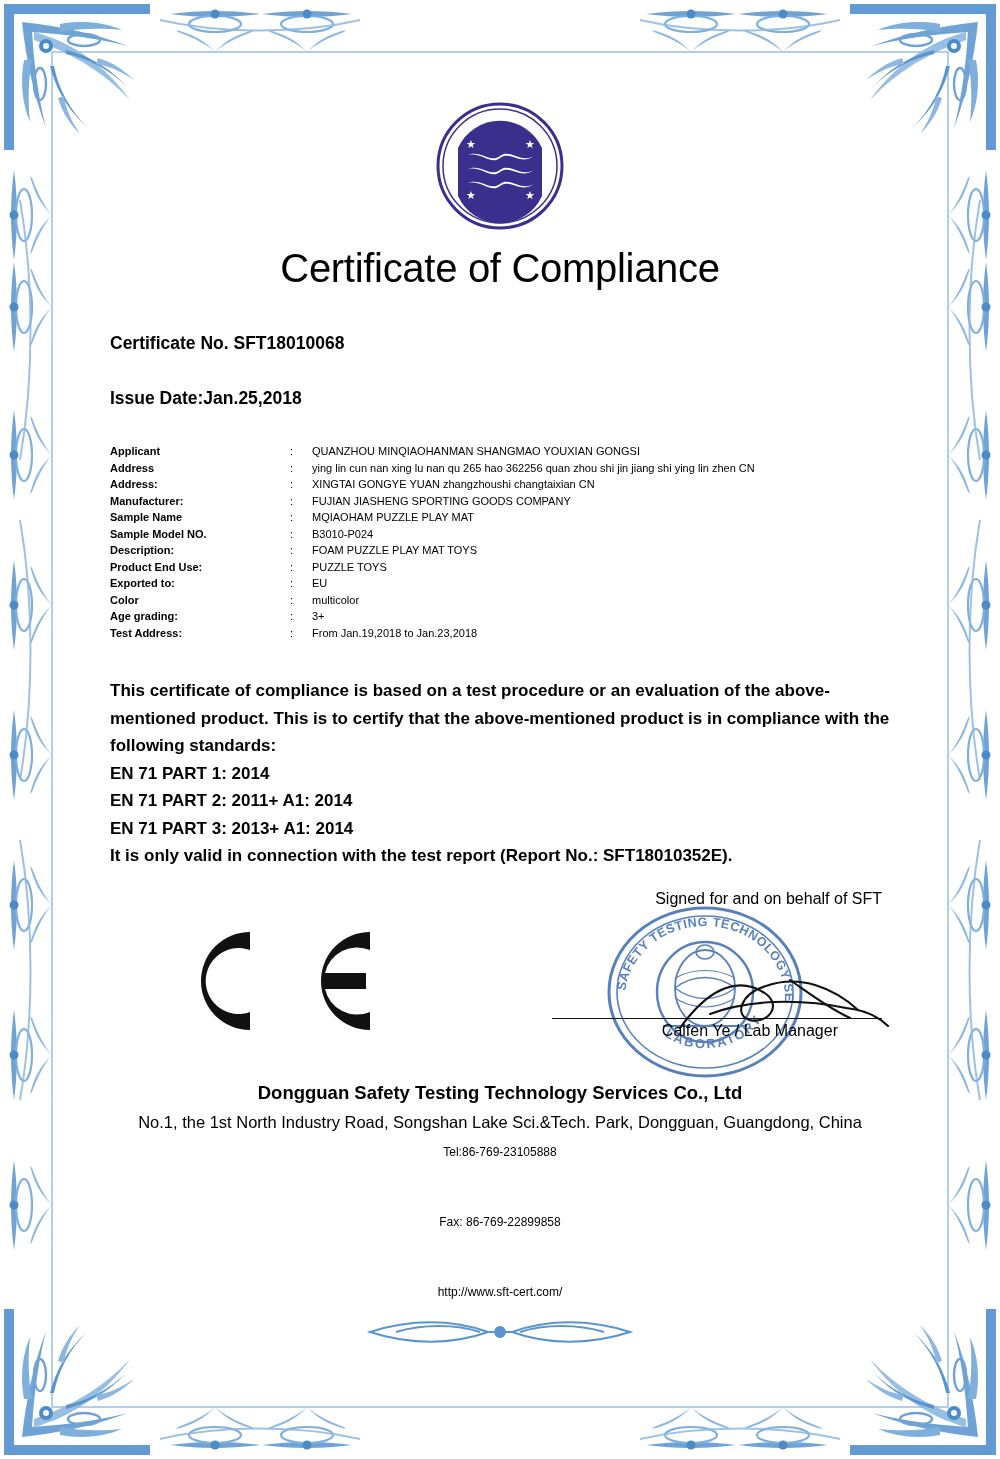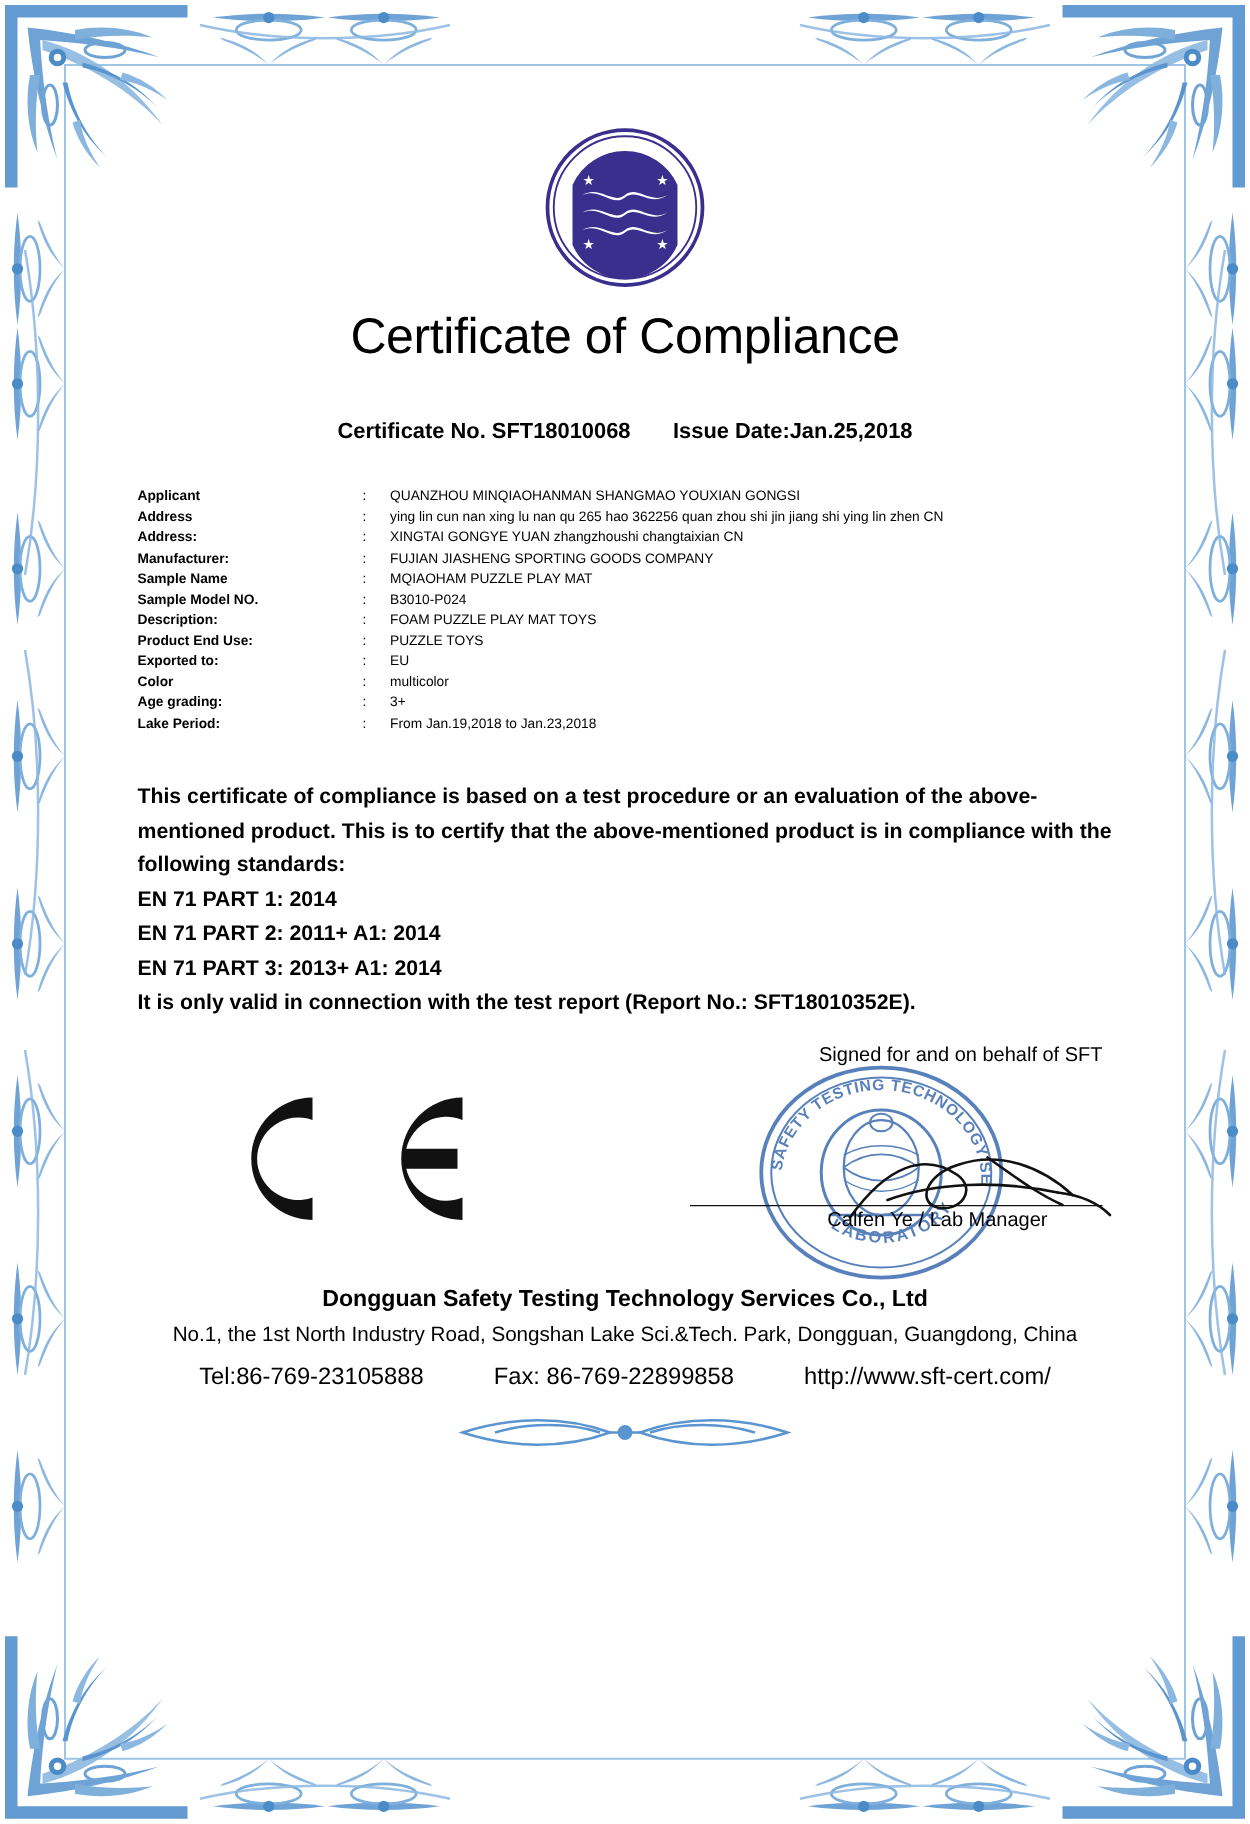--- a/index.html
+++ b/index.html
@@ -54,20 +54,21 @@
     font-family: "Liberation Sans", sans-serif;
   }
 
   .cert-meta {
     margin-top: 42px;
     display: flex;
     justify-content: center;
     gap: 34px;
     font-size: 17.5px;
     font-weight: bold;
+    flex-direction: column;
   }
 
   
   .info {
     margin-top: 34px;
     width: 100%;
     border-collapse: collapse;
   }
   .info td {
     vertical-align: top;
@@ -161,21 +162,22 @@
   .footer .addr {
     font-size: 16.5px;
     margin: 7px 0 0 0;
     line-height: 1.45;
   }
   .footer .contacts {
     margin-top: 10px;
     display: flex;
     justify-content: center;
     gap: 56px;
-    font-size: 19px;
+    font-size: 12px;
+    flex-direction: column;
   }
   .flourish {
     margin-top: 16px;
     text-align: center;
   }
 </style>
 </head>
 <body>
 
 <div class="page">
@@ -362,21 +364,21 @@
           <td class="label">Color</td>
           <td class="colon">:</td>
           <td class="value">multicolor</td>
         </tr>
         <tr>
           <td class="label">Age grading:</td>
           <td class="colon">:</td>
           <td class="value">3+</td>
         </tr>
         <tr>
-          <td class="label">Lake Period:</td>
+          <td class="label">Test Address:</td>
           <td class="colon">:</td>
           <td class="value">From Jan.19,2018 to Jan.23,2018</td>
         </tr>
       </tbody>
     </table>
 
     <div class="statement">
       <p>This certificate of compliance is based on a test procedure or an evaluation of the above-mentioned product. This is to certify that the above-mentioned product is in compliance with the following standards:</p>
       <p class="std-line">EN 71 PART 1: 2014</p>
       <p class="std-line">EN 71 PART 2: 2011+ A1: 2014</p>

